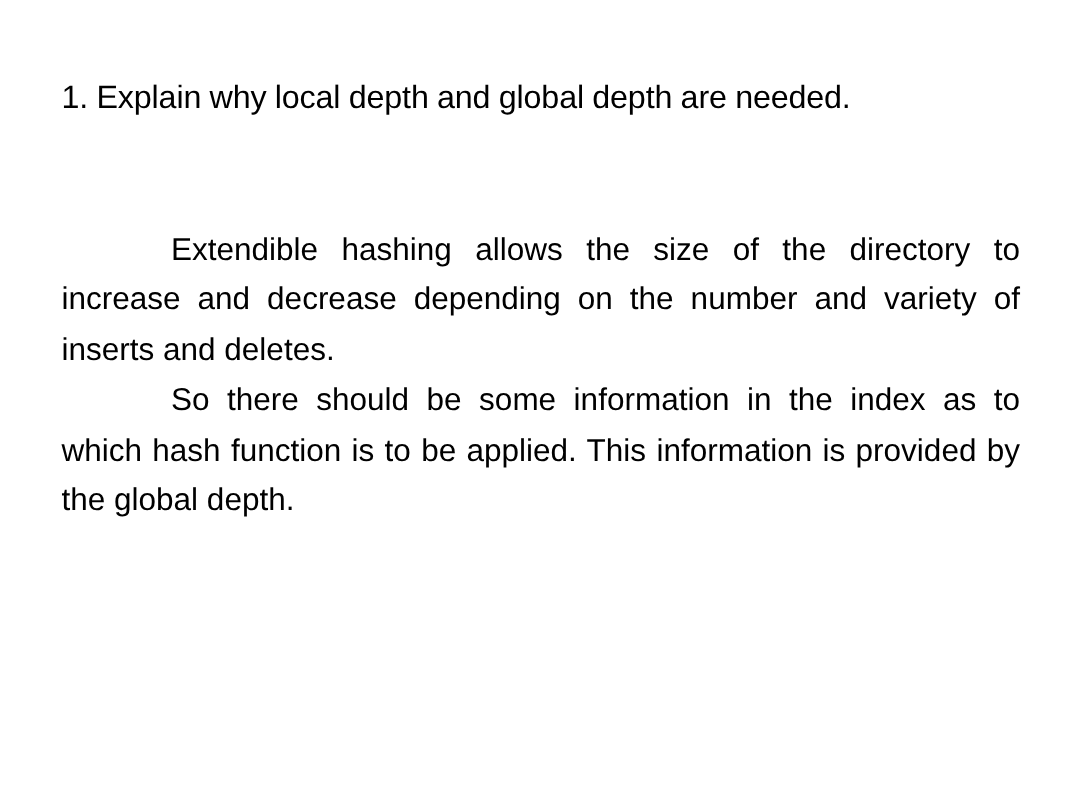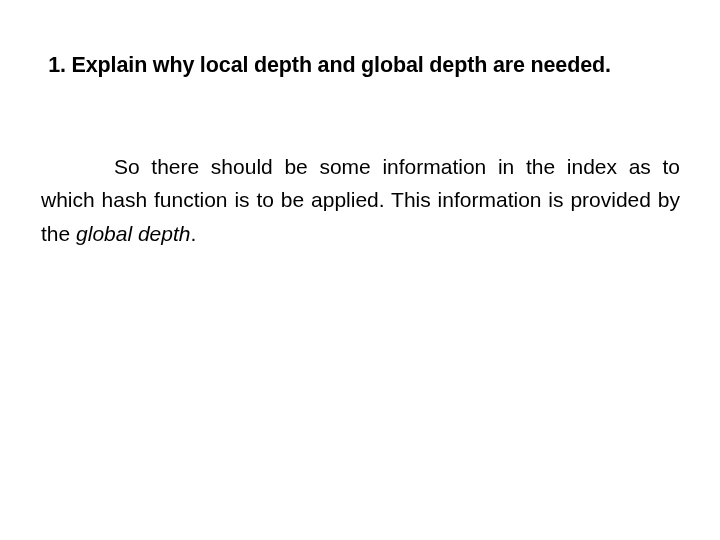--- a/index.html
+++ b/index.html
@@ -23,24 +23,24 @@
     box-sizing: border-box;
   }
 
   
   #heading {
     position: absolute;
     left: 41px;
     top: 50px;
     width: 570px;
     font-size: 21.5px;
-    font-weight: bold;
+    font-weight: normal;
     line-height: 30px;
     letter-spacing: -0.1px;
-    text-align: right;
+    text-align: left;
     white-space: pre-line;
     word-spacing: -0.3px;
   }
 
   
   #body-block {
     position: absolute;
     left: 41px;
     top: 150px;
     width: 639px;
@@ -54,31 +54,31 @@
   #body-block p {
     margin: 0;
     padding: 0;
     text-indent: 73px;
     text-align: justify;
     text-align-last: left;
     hyphens: none;
   }
 
   .ital {
-    font-style: italic;
   }
 </style>
 </head>
 <body>
 
 <div id="slide">
 
   <div id="heading">1. Explain why local depth and global depth are needed.</div>
 
   <div id="body-block">
 
+    <p><span>Extendible hashing allows the size of the directory to increase and decrease depending on the number and variety of inserts and deletes.</span></p>
 
 
     <p><span>So there should be some information in the index as to which hash function is to be applied. This information is provided by the </span><span class="ital">global depth</span><span>.</span></p>
 
   </div>
 
 </div>
 
 </body></html>

